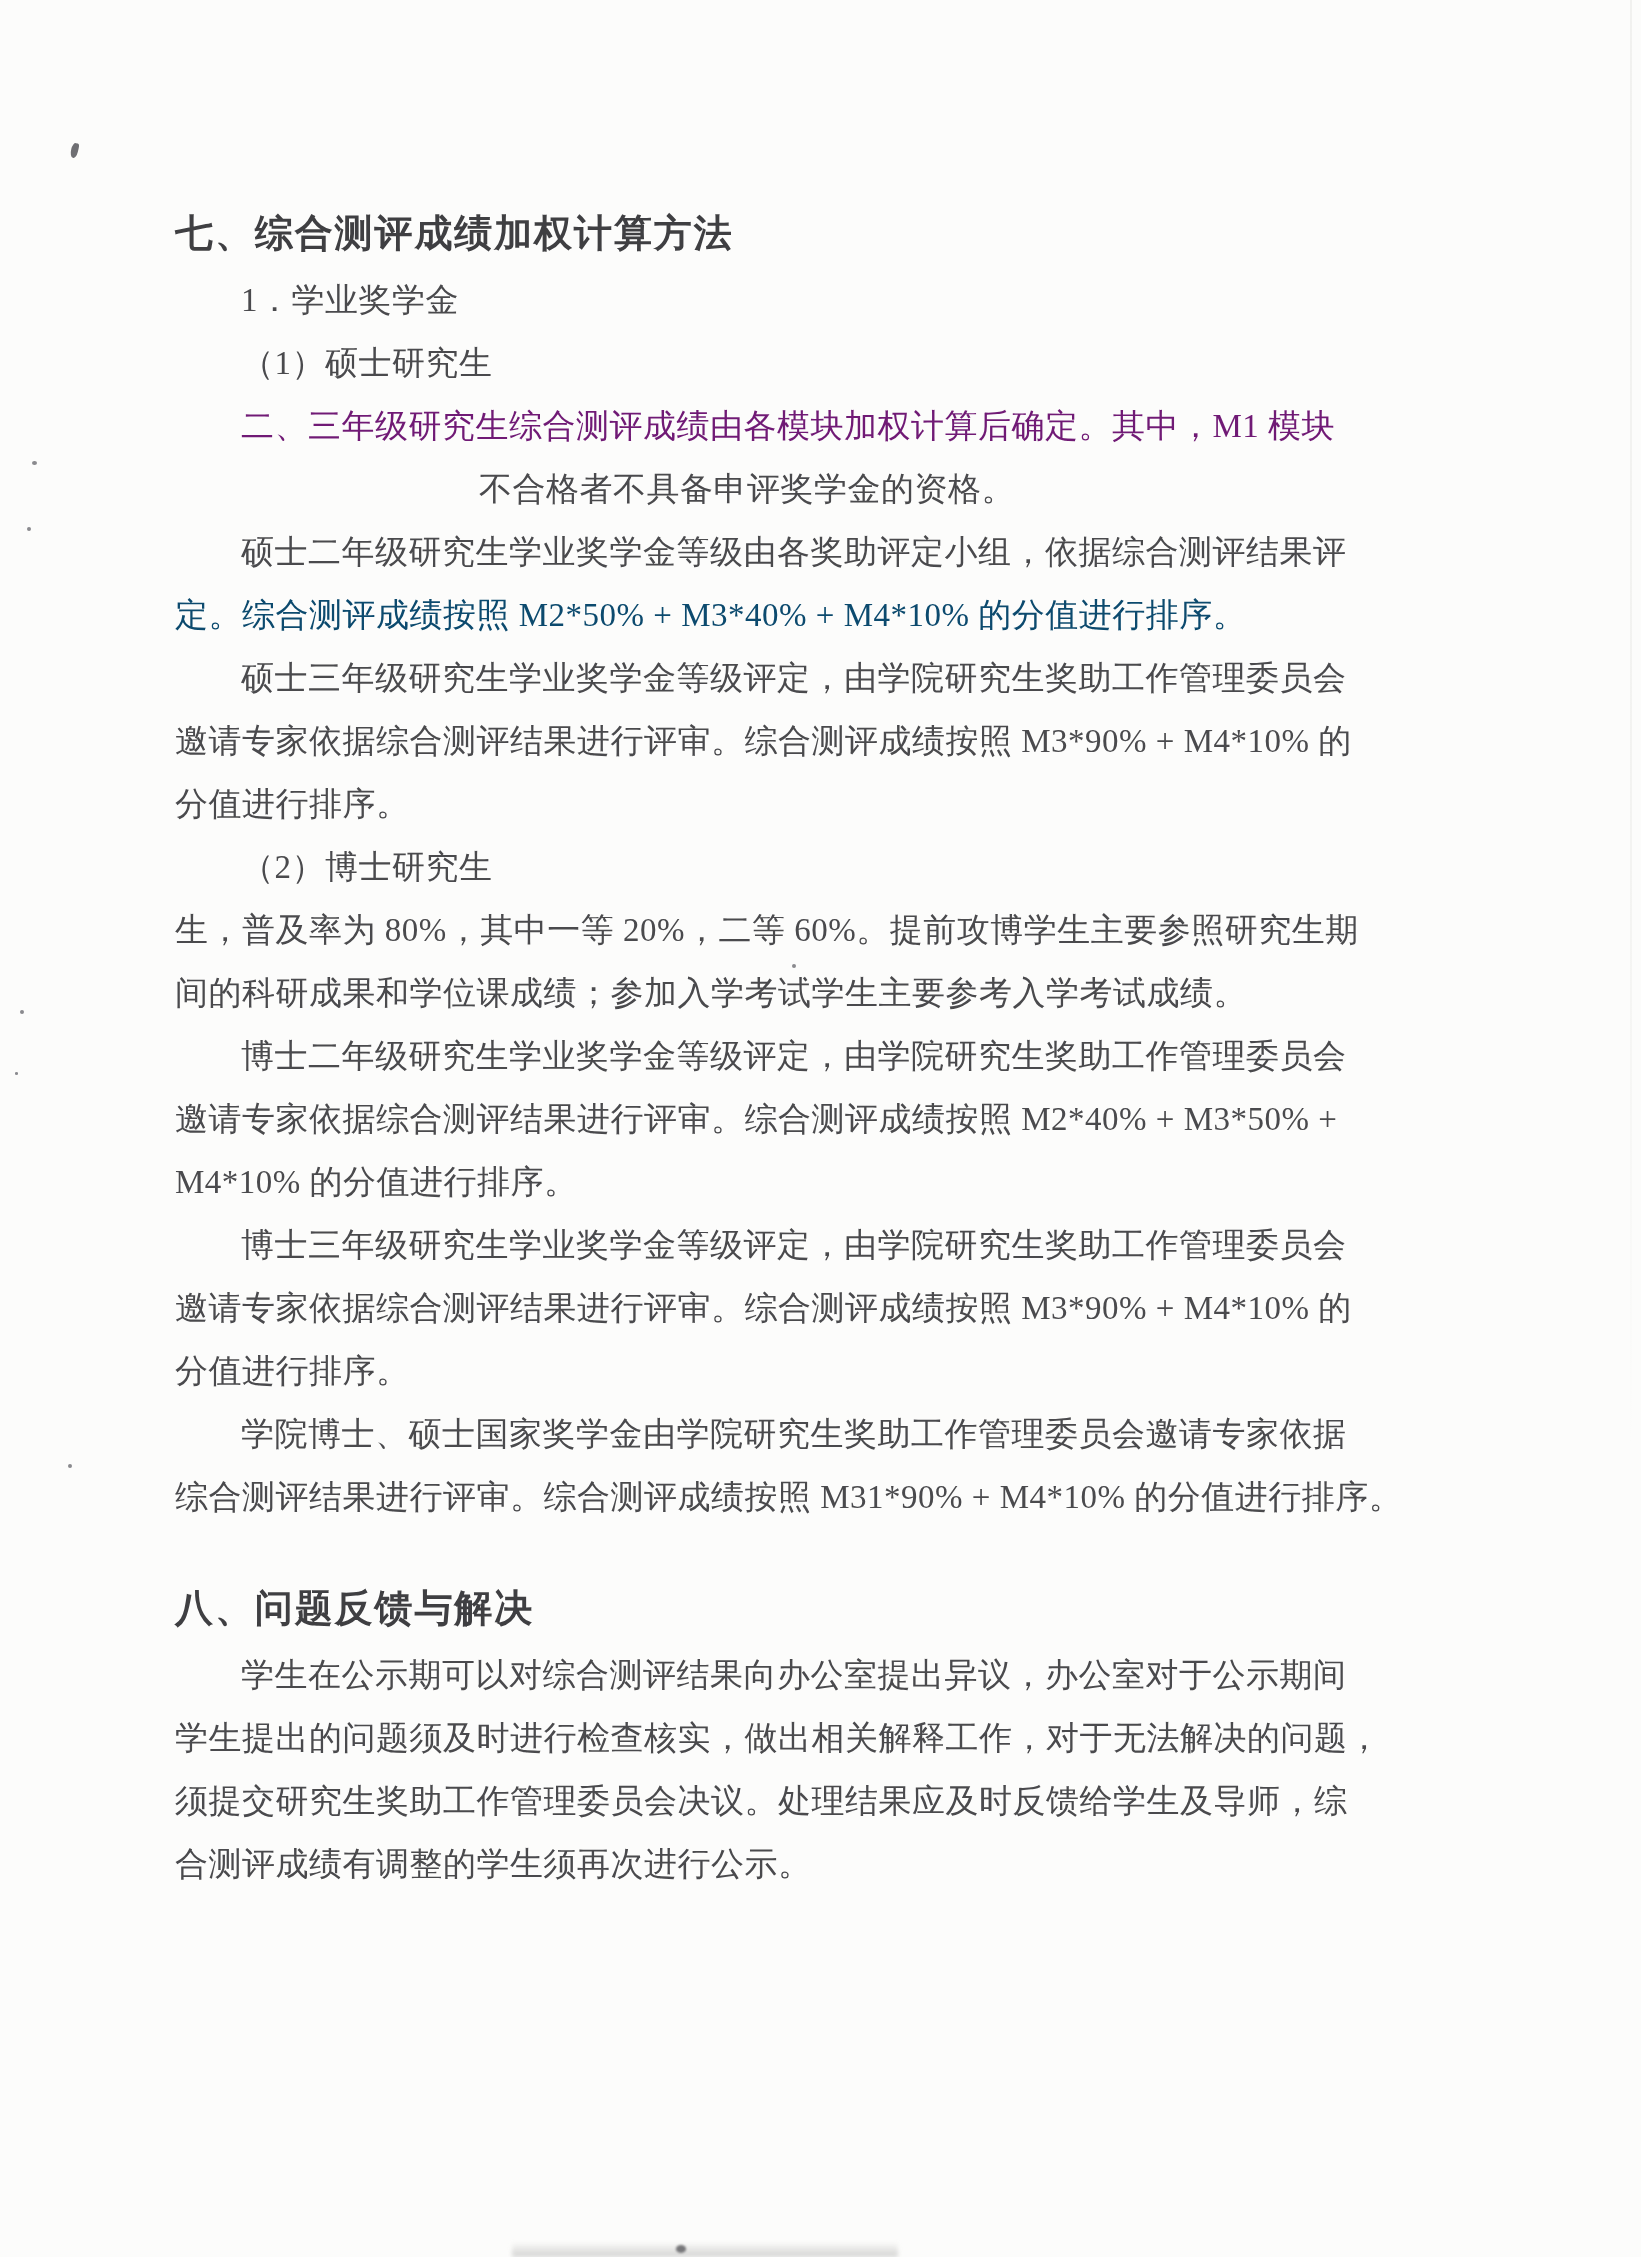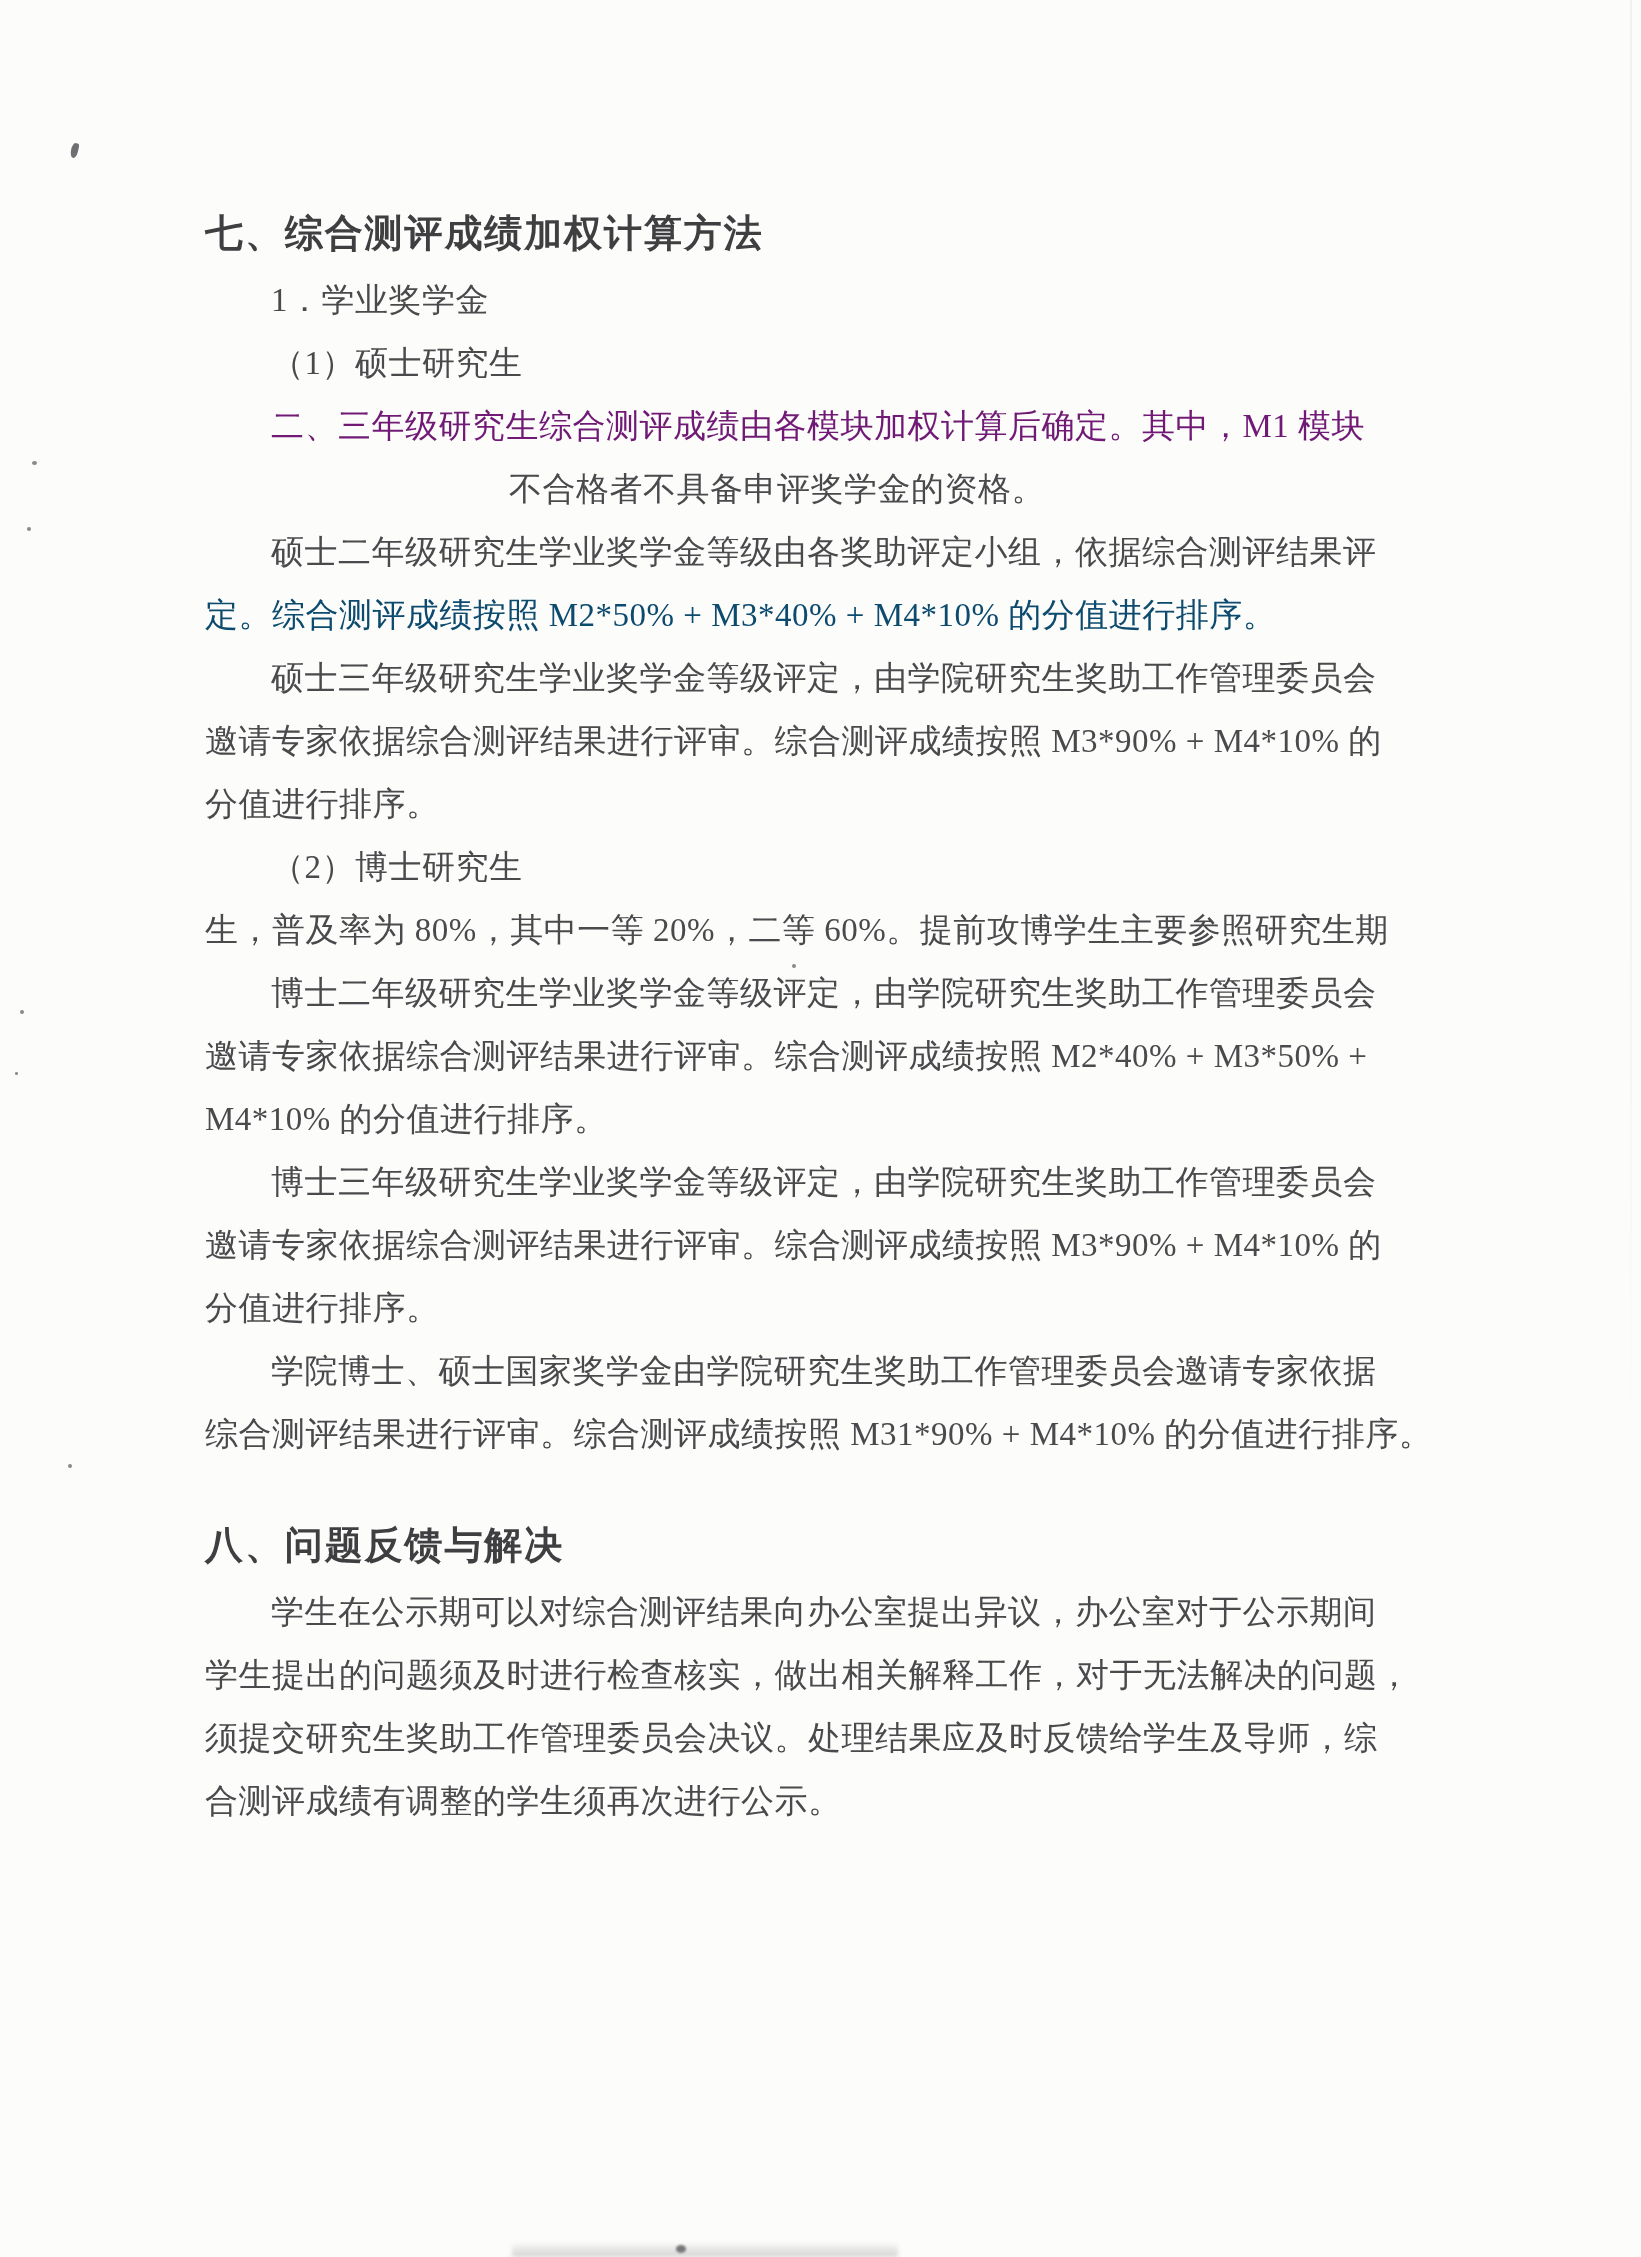--- a/index.html
+++ b/index.html
@@ -11,21 +11,21 @@
     position: relative;
     width: 1641px;
     height: 2257px;
     margin: 0 auto;
     background: #fcfcfb;
     overflow: hidden;
     font-family: "Liberation Serif", "DejaVu Serif", serif;
   }
   .doc {
     position: absolute;
-    left: 205px;
+    left: 175px;
     top: 198px;
     width: 1144px;
   }
   .line {
     height: 63px;
     line-height: 63px;
     font-size: 33px;
     white-space: nowrap;
     letter-spacing: 0.5px;
     color: #4a4a4d;
@@ -110,20 +110,21 @@
       <div class="line indent" style="color: rgb(74, 74, 77);">（1）硕士研究生</div>
       <div class="line indent" style="color: #701a75;">二、三年级研究生综合测评成绩由各模块加权计算后确定。其中，M1 模块</div>
       <div class="line" style="color: rgb(74, 74, 77); text-align: center;">不合格者不具备申评奖学金的资格。</div>
       <div class="line indent" style="color: rgb(74, 74, 77);">硕士二年级研究生学业奖学金等级由各奖助评定小组，依据综合测评结果评</div>
       <div class="line" style="color: #0c4a6e;">定。综合测评成绩按照 M2*50% + M3*40% + M4*10% 的分值进行排序。</div>
       <div class="line indent" style="color: rgb(74, 74, 77);">硕士三年级研究生学业奖学金等级评定，由学院研究生奖助工作管理委员会</div>
       <div class="line" style="color: rgb(74, 74, 77);">邀请专家依据综合测评结果进行评审。综合测评成绩按照 M3*90% + M4*10% 的</div>
       <div class="line" style="color: rgb(74, 74, 77);">分值进行排序。</div>
       <div class="line indent" style="color: rgb(74, 74, 77);">（2）博士研究生</div>
       <div class="line" style="color: rgb(74, 74, 77);">生，普及率为 80%，其中一等 20%，二等 60%。提前攻博学生主要参照研究生期</div>
+      <div class="line" style="color: rgb(74, 74, 77);">间的科研成果和学位课成绩；参加入学考试学生主要参考入学考试成绩。</div>
       <div class="line indent" style="color: rgb(74, 74, 77);">博士二年级研究生学业奖学金等级评定，由学院研究生奖助工作管理委员会</div>
       <div class="line" style="color: rgb(74, 74, 77);">邀请专家依据综合测评结果进行评审。综合测评成绩按照 M2*40% + M3*50% +</div>
       <div class="line" style="color: rgb(74, 74, 77);">M4*10% 的分值进行排序。</div>
       <div class="line indent" style="color: rgb(74, 74, 77);">博士三年级研究生学业奖学金等级评定，由学院研究生奖助工作管理委员会</div>
       <div class="line" style="color: rgb(74, 74, 77);">邀请专家依据综合测评结果进行评审。综合测评成绩按照 M3*90% + M4*10% 的</div>
       <div class="line" style="color: rgb(74, 74, 77);">分值进行排序。</div>
       <div class="line indent" style="color: rgb(74, 74, 77);">学院博士、硕士国家奖学金由学院研究生奖助工作管理委员会邀请专家依据</div>
       <div class="line" style="color: rgb(74, 74, 77);">综合测评结果进行评审。综合测评成绩按照 M31*90% + M4*10% 的分值进行排序。</div>
       <div class="heading gap-before" style="color: rgb(63, 63, 66);">八、问题反馈与解决</div>
       <div class="line indent" style="color: rgb(74, 74, 77);">学生在公示期可以对综合测评结果向办公室提出异议，办公室对于公示期间</div>

